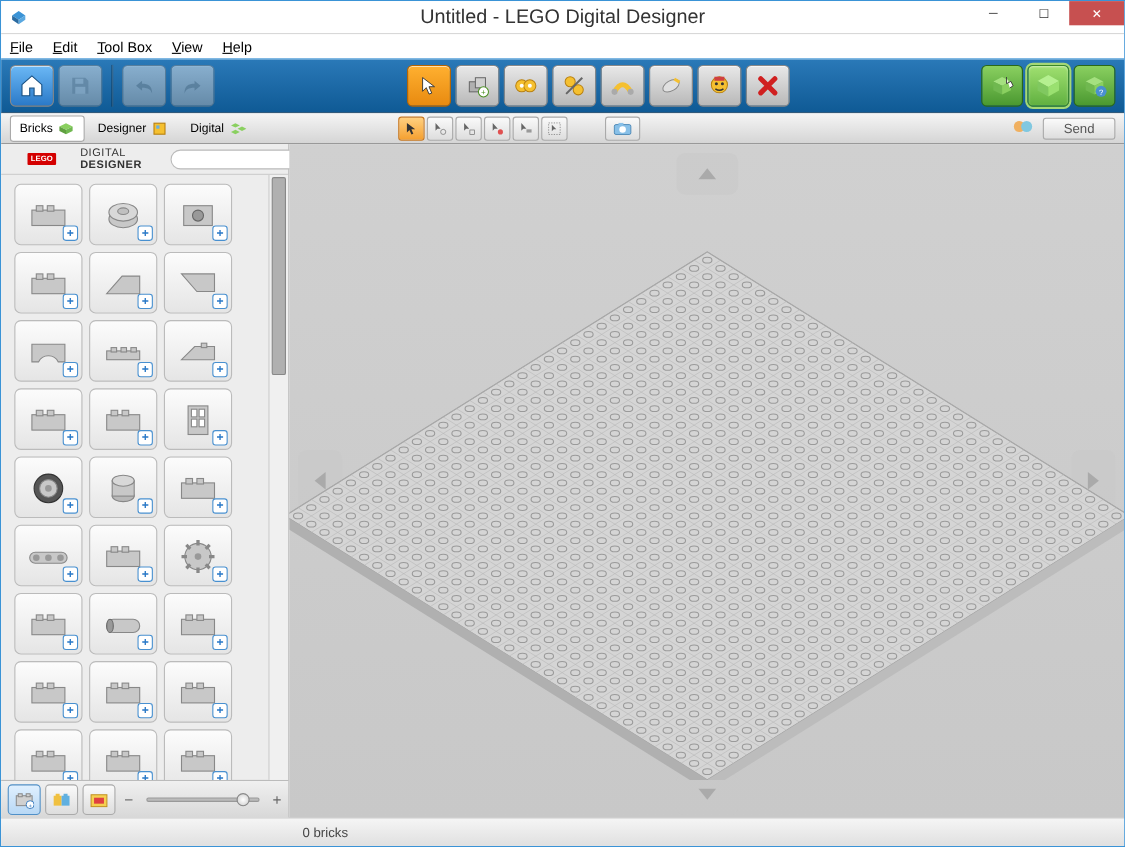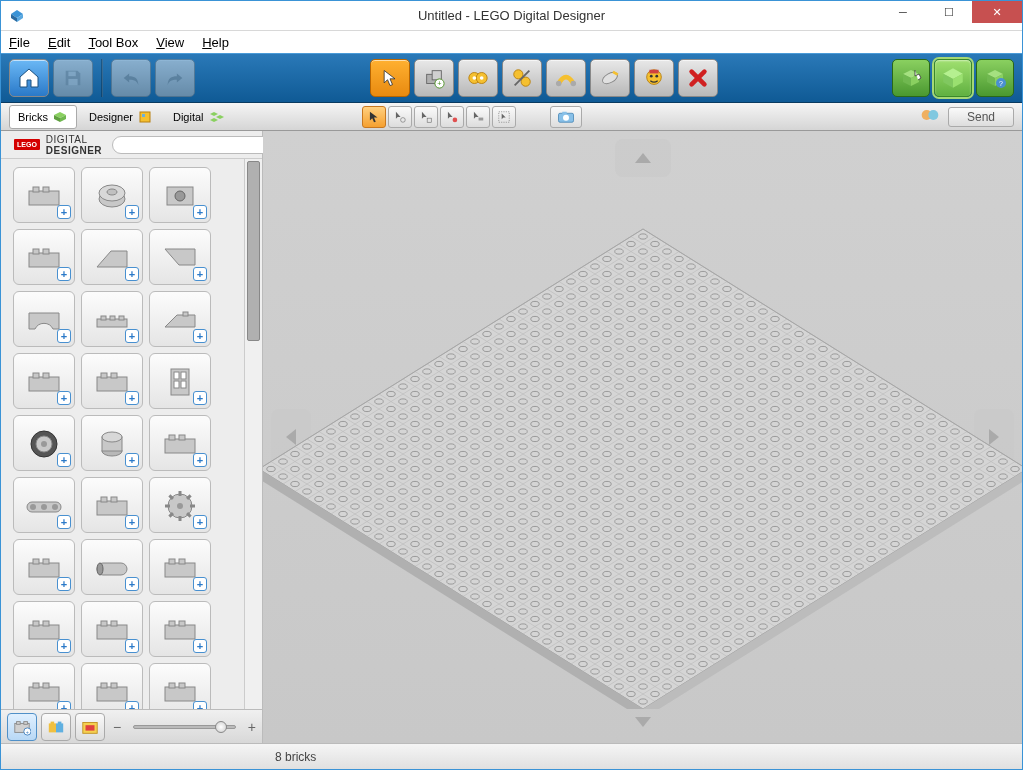--- a/index.html
+++ b/index.html
@@ -1,19 +1,19 @@
 <!DOCTYPE html>
 <html><head>
 <meta charset="utf-8">
 <style>
 * { box-sizing: border-box; margin: 0; padding: 0; }
 body { font-family: "Segoe UI", Tahoma, sans-serif; font-size: 12px; width: 1023px; height: 770px; overflow: hidden; background: #fff; border: 1px solid #3a93d6; }
 .titlebar { height: 30px; background: #fff; display: flex; align-items: center; padding-left: 8px; border-bottom: 1px solid #d8d8d8; position: relative; }
 .titlebar .app-icon { width: 16px; height: 16px; margin-right: 8px; }
-.titlebar .title { position: absolute; left: 50%; transform: translateX(-50%); color: #333; font-size: 13px; }
+.titlebar .title { position: absolute; left: 50%; transform: translateX(-50%); color: #333; font-size: 18px; }
 .win-controls { position: absolute; right: 0; top: 0; display: flex; }
 .win-btn { width: 46px; height: 22px; display: flex; align-items: center; justify-content: center; font-size: 11px; color: #333; }
 .win-btn.close { background: #c75050; color: #fff; width: 50px; }
 .menubar { height: 22px; display: flex; align-items: center; padding: 0 8px; background: #fff; font-size: 13px; }
 .menubar span { margin-right: 18px; color: #000; cursor: default; }
 .menubar span u { text-decoration: underline; }
 .main-toolbar { height: 50px; background: linear-gradient(#2a79b8, #0f5a95); display: flex; align-items: center; padding: 0 8px; gap: 4px; border-top: 1px solid #4a9bd8; border-bottom: 1px solid #0a3a60; }
 .tb-btn { width: 40px; height: 38px; border-radius: 5px; background: linear-gradient(#e8e8e8, #b8b8b8); border: 1px solid #888; display: flex; align-items: center; justify-content: center; position: relative; box-shadow: inset 0 1px 0 rgba(255,255,255,.6); }
 .tb-btn.disabled { opacity: .5; }
 .tb-btn.home { background: linear-gradient(#6bb8f5, #2a79c8); }
@@ -28,21 +28,21 @@
 .tab { padding: 3px 8px; font-size: 11px; display: flex; align-items: center; gap: 4px; border-radius: 3px; }
 .tab.active { background: #fff; border: 1px solid #aaa; }
 .tab-icon { width: 16px; height: 16px; display: inline-block; }
 .sub-tools { margin-left: 130px; display: flex; gap: 2px; align-items: center; }
 .sub-tb-btn { width: 24px; height: 22px; border: 1px solid #aaa; border-radius: 3px; background: linear-gradient(#fafafa,#ddd); display: flex; align-items: center; justify-content: center; font-size: 10px; }
 .sub-tb-btn.sel { background: linear-gradient(#ffd080,#f5a030); border-color: #c87820; }
 .send-area { margin-left: auto; display: flex; align-items: center; gap: 8px; }
 .send-btn { padding: 2px 18px; border: 1px solid #aaa; border-radius: 3px; background: linear-gradient(#fafafa,#ddd); font-size: 12px; color: #555; }
 .content { display: flex; height: calc(770px - 30px - 22px - 50px - 28px - 26px - 2px); }
 .sidebar { width: 262px; background: #ededed; display: flex; flex-direction: column; border-right: 1px solid #bbb; }
-.side-header { height: 28px; display: flex; align-items: center; padding: 0 13px; gap: 6px; border-bottom: 1px solid #ccc; }
+.side-header { height: 28px; display: flex; align-items: center; padding: 0 24px; gap: 22px; border-bottom: 1px solid #ccc; }
 .logo-badge { background: #d40000; color: #fff; font-size: 7px; font-weight: bold; padding: 2px 3px; border-radius: 1px; font-family: Arial; }
 .logo-text { font-size: 10px; letter-spacing: .5px; color: #333; }
 .logo-text b { font-weight: bold; }
 .search-pill { flex: 1; height: 18px; background: #fff; border: 1px solid #bbb; border-radius: 9px; margin-left: 4px; }
 .collapse-grip { width: 10px; height: 100%; display: flex; align-items: center; justify-content: center; color: #666; font-size: 9px; cursor: pointer; }
 .brick-grid-wrap { flex: 1; display: flex; overflow: hidden; }
 .brick-grid { flex: 1; padding: 8px 4px 8px 12px; display: grid; grid-template-columns: repeat(3, 62px); gap: 6px; align-content: start; overflow: hidden; }
 .brick-cell { width: 62px; height: 56px; background: linear-gradient(#fcfcfc,#e5e5e5); border: 1px solid #bbb; border-radius: 6px; position: relative; display: flex; align-items: center; justify-content: center; }
 .brick-cell svg { width: 42px; height: 36px; }
 .brick-cell .add-badge { position: absolute; right: 3px; bottom: 3px; width: 14px; height: 14px; background: #fff; border: 1px solid #4890d0; border-radius: 3px; display: flex; align-items: center; justify-content: center; color: #2a79c8; font-size: 11px; font-weight: bold; line-height: 1; }
@@ -1657,14 +1657,14 @@
         <ellipse cx="332" cy="482.5" rx="4.2" ry="2.6" fill="none" stroke="#9a9a9a" stroke-width="1"></ellipse>
         <ellipse cx="344" cy="490" rx="4.2" ry="2.6" fill="none" stroke="#9a9a9a" stroke-width="1"></ellipse>
         <ellipse cx="356" cy="497.5" rx="4.2" ry="2.6" fill="none" stroke="#9a9a9a" stroke-width="1"></ellipse>
         <ellipse cx="368" cy="505" rx="4.2" ry="2.6" fill="none" stroke="#9a9a9a" stroke-width="1"></ellipse>
         <ellipse cx="380" cy="512.5" rx="4.2" ry="2.6" fill="none" stroke="#9a9a9a" stroke-width="1"></ellipse>
       </svg>
   </div>
 </div>
 
 <div class="statusbar">
-  <span class="status-left">8 bricks</span>
+  <span class="status-left">0 bricks</span>
 </div>
 
 </body></html>

